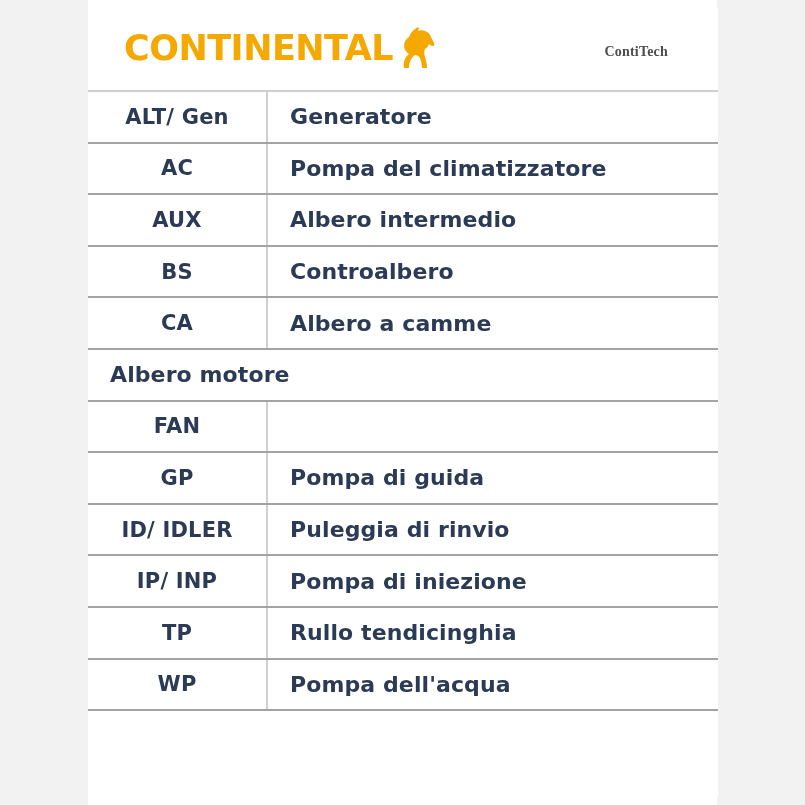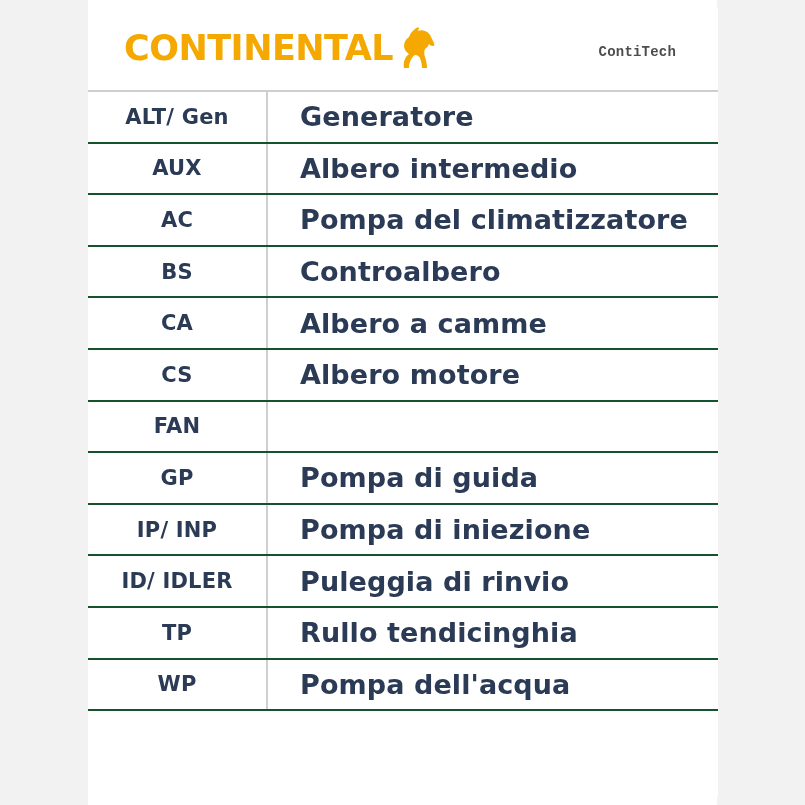--- a/index.html
+++ b/index.html
@@ -62,42 +62,42 @@
     line-height: 1;
   }
   .logo-horse {
     margin-left: 4px;
     width: 40px;
     height: 44px;
     display: block;
   }
   .brand-sub {
     position: absolute;
-    right: 42px;
+    right: 50px;
     top: 36px;
-    font-family: Liberation Mono, monospace;
+    font-family: Liberation Serif, serif;
     font-size: 14px;
     font-weight: bold;
     color: #4d4d4d;
     letter-spacing: 0.2px;
   }
 
   
   .table {
     position: absolute;
     left: 88px;
     top: 90px;
     width: 630px;
     border-top: 2px solid #cfcfcf;
     box-sizing: border-box;
   }
   .row {
     display: flex;
     align-items: stretch;
-    border-bottom: 2px solid #14532d;
+    border-bottom: 2px solid #a3a3a3;
     height: 51.6px;
     box-sizing: border-box;
     text-align: right;
   }
   .cell-code {
     width: 180px;
     flex: 0 0 180px;
     border-right: 2px solid #cfcfcf;
     display: flex;
     align-items: center;
@@ -105,23 +105,23 @@
     box-sizing: border-box;
     font-size: 21px;
     font-weight: bold;
     color: #2b3a55;
     letter-spacing: 0.2px;
   }
   .cell-desc {
     flex: 1 1 auto;
     display: flex;
     align-items: center;
-    padding-left: 32px;
+    padding-left: 22px;
     box-sizing: border-box;
-    font-size: 27px;
+    font-size: 22px;
     font-weight: bold;
     color: #2b3a55;
     letter-spacing: 0.1px;
   }
 </style>
 </head>
 <body>
 
 <div class="page">
 
@@ -140,53 +140,52 @@
     </div>
   </div>
 
   <div class="table">
 
     <div class="row">
       <div class="cell-code">ALT/ Gen</div>
       <div class="cell-desc">Generatore</div>
     </div>
     <div class="row">
+      <div class="cell-code">AC</div>
+      <div class="cell-desc">Pompa del climatizzatore</div>
+    </div>
+    <div class="row">
       <div class="cell-code">AUX</div>
       <div class="cell-desc">Albero intermedio</div>
-    </div>
-    <div class="row">
-      <div class="cell-code">AC</div>
-      <div class="cell-desc">Pompa del climatizzatore</div>
     </div>
     <div class="row">
       <div class="cell-code">BS</div>
       <div class="cell-desc">Controalbero</div>
     </div>
     <div class="row">
       <div class="cell-code">CA</div>
       <div class="cell-desc">Albero a camme</div>
     </div>
     <div class="row">
-      <div class="cell-code">CS</div>
       <div class="cell-desc">Albero motore</div>
     </div>
     <div class="row">
       <div class="cell-code">FAN</div>
     </div>
     <div class="row">
       <div class="cell-code">GP</div>
       <div class="cell-desc">Pompa di guida</div>
     </div>
     <div class="row">
+      <div class="cell-code">ID/ IDLER</div>
+      <div class="cell-desc">Puleggia di rinvio</div>
+    </div>
+    <div class="row">
       <div class="cell-code">IP/ INP</div>
       <div class="cell-desc">Pompa di iniezione</div>
-    </div>
-    <div class="row">
-      <div class="cell-code">ID/ IDLER</div>
-      <div class="cell-desc">Puleggia di rinvio</div>
     </div>
     <div class="row">
       <div class="cell-code">TP</div>
       <div class="cell-desc">Rullo tendicinghia</div>
     </div>
     <div class="row">
       <div class="cell-code">WP</div>
       <div class="cell-desc">Pompa dell'acqua</div>
     </div>
 

